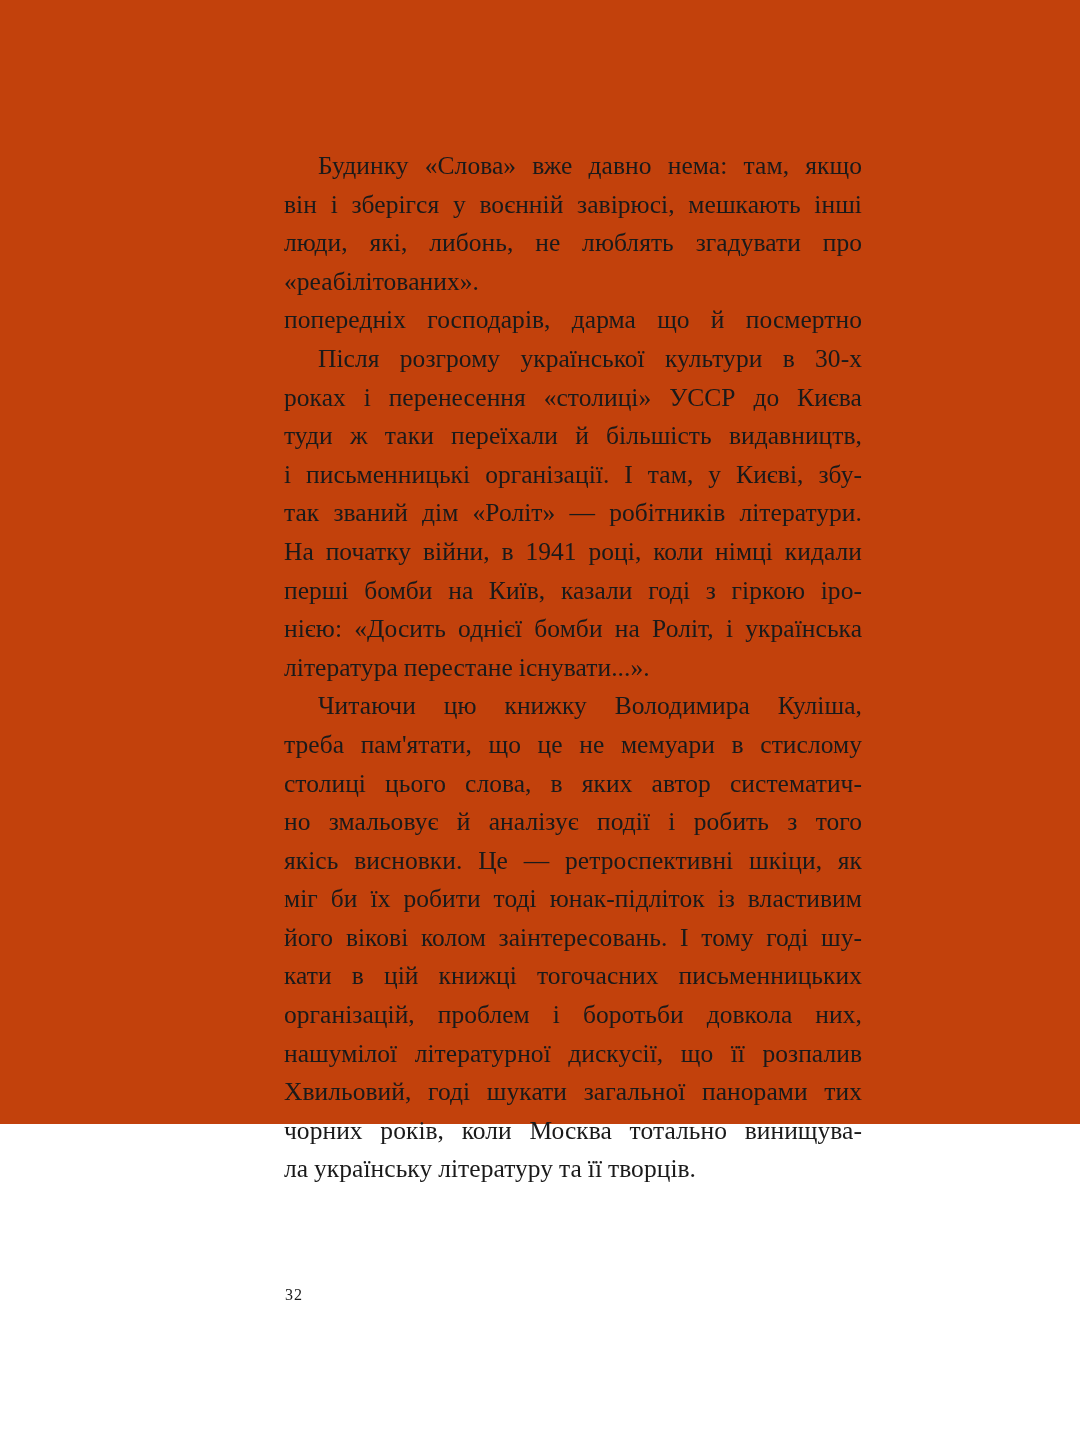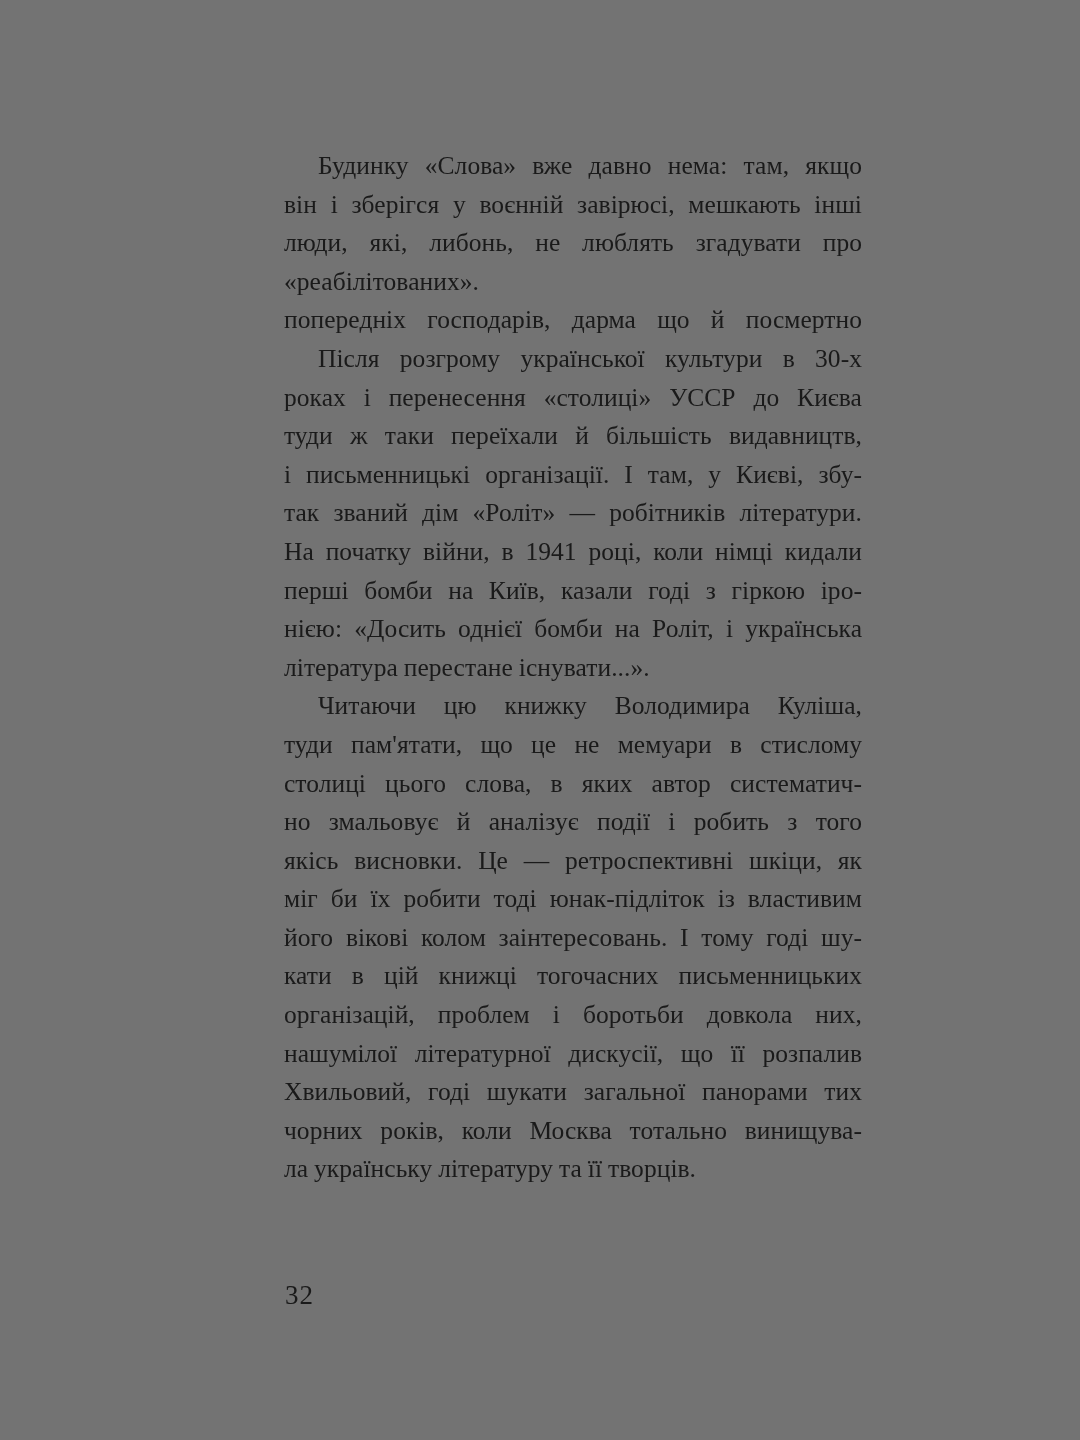--- a/index.html
+++ b/index.html
@@ -12,22 +12,22 @@
       height: 1440px;
       position: relative;
       overflow: hidden;
       font-family: "Liberation Serif", "DejaVu Serif", serif;
       color: #1a1a1a;
     }
     .page {
       position: absolute;
       left: 0; top: 0;
       width: 1080px;
-      height: 1440px;
-      background: #737373;
+      height: 1124px;
+      background: #c2410c;
     }
     .text-block {
       position: absolute;
       left: 284px;
       top: 147px;
       width: 578px;
     }
     .line {
       display: block;
       height: 38.6px;
@@ -38,21 +38,21 @@
       white-space: nowrap;
       letter-spacing: 0.05px;
       word-spacing: -0.5px;
     }
     .line.indent { padding-left: 34px; }
     .line.last { text-align-last: left; }
     .page-number {
       position: absolute;
       left: 285px;
       top: 1280px;
-      font-size: 27px;
+      font-size: 16px;
       line-height: 30px;
       color: #1a1a1a;
       letter-spacing: 1px;
     }
   </style>
 </head>
 <body>
 
 <div class="page">
   <div class="text-block">
@@ -72,21 +72,21 @@
       <span class="line">і письменницькі організації. І там, у Києві, збу-</span>
       <span class="line">так званий дім «Роліт» — робітників літератури.</span>
       <span class="line">На початку війни, в 1941 році, коли німці кидали</span>
       <span class="line">перші бомби на Київ, казали годі з гіркою іро-</span>
       <span class="line">нією: «Досить однієї бомби на Роліт, і українська</span>
       <span class="line last">література перестане існувати...».</span>
     </div>
 
     <div>
       <span class="line indent">Читаючи цю книжку Володимира Куліша,</span>
-      <span class="line">туди пам'ятати, що це не мемуари в стислому</span>
+      <span class="line">треба пам'ятати, що це не мемуари в стислому</span>
       <span class="line">столиці цього слова, в яких автор систематич-</span>
       <span class="line">но змальовує й аналізує події і робить з того</span>
       <span class="line">якісь висновки. Це — ретроспективні шкіци, як</span>
       <span class="line">міг би їх робити тоді юнак-підліток із властивим</span>
       <span class="line">його вікові колом заінтересовань. І тому годі шу-</span>
       <span class="line">кати в цій книжці тогочасних письменницьких</span>
       <span class="line">організацій, проблем і боротьби довкола них,</span>
       <span class="line">нашумілої літературної дискусії, що її розпалив</span>
       <span class="line">Хвильовий, годі шукати загальної панорами тих</span>
       <span class="line">чорних років, коли Москва тотально винищува-</span>

